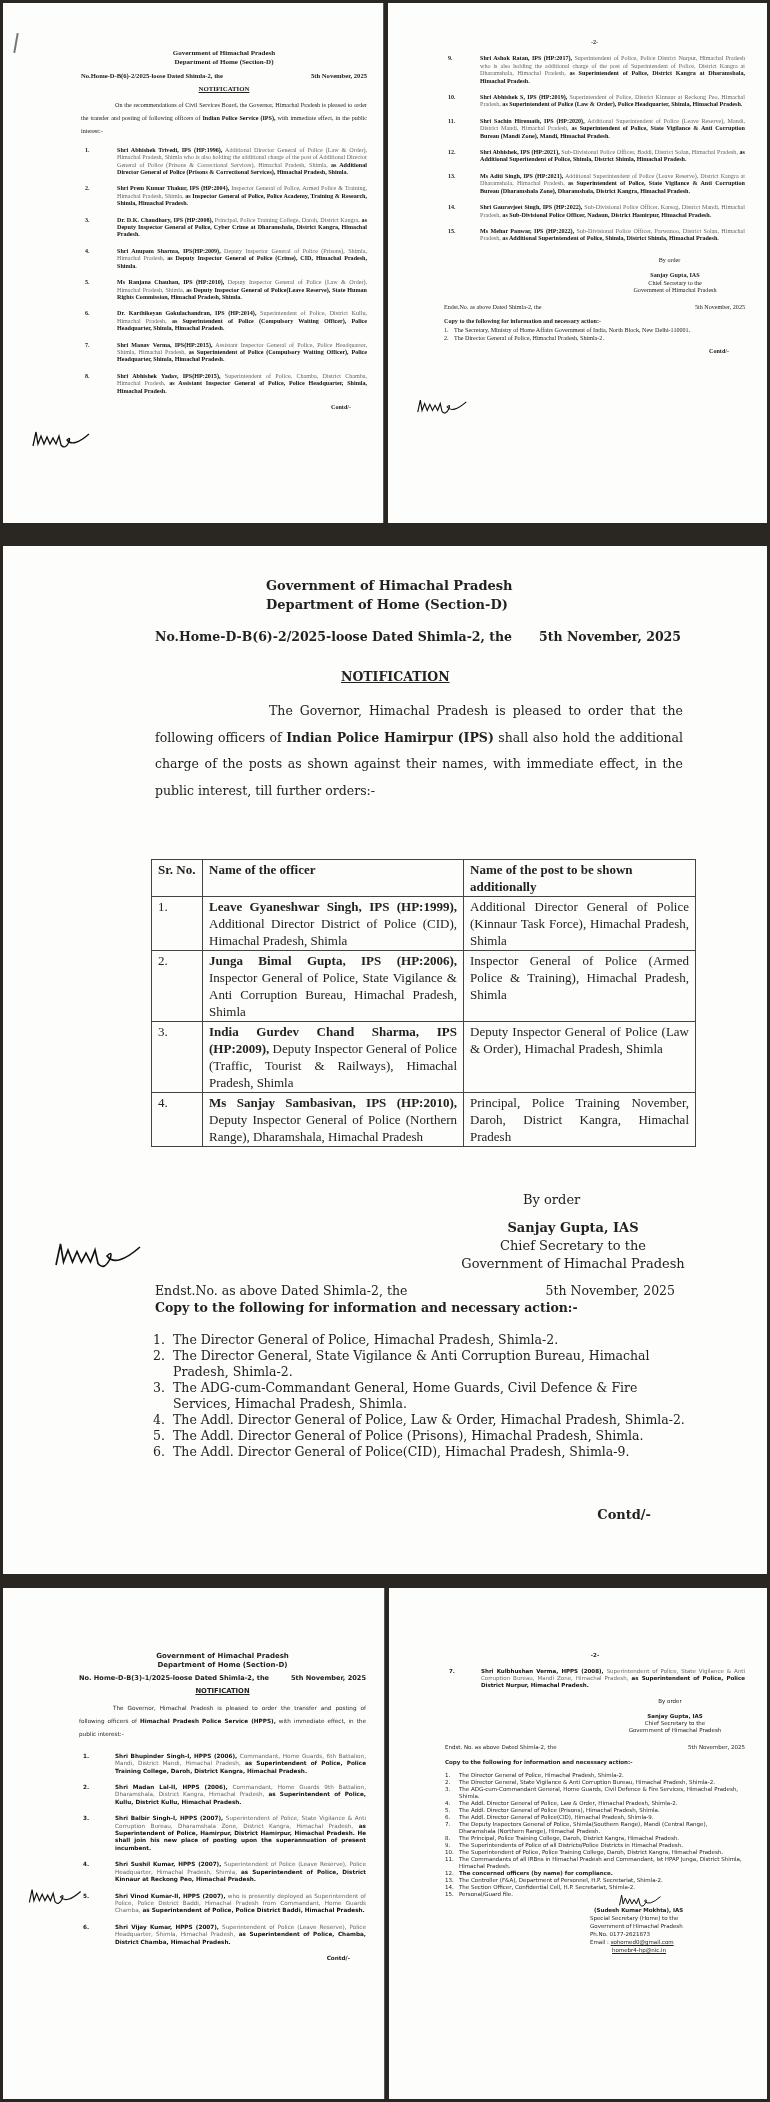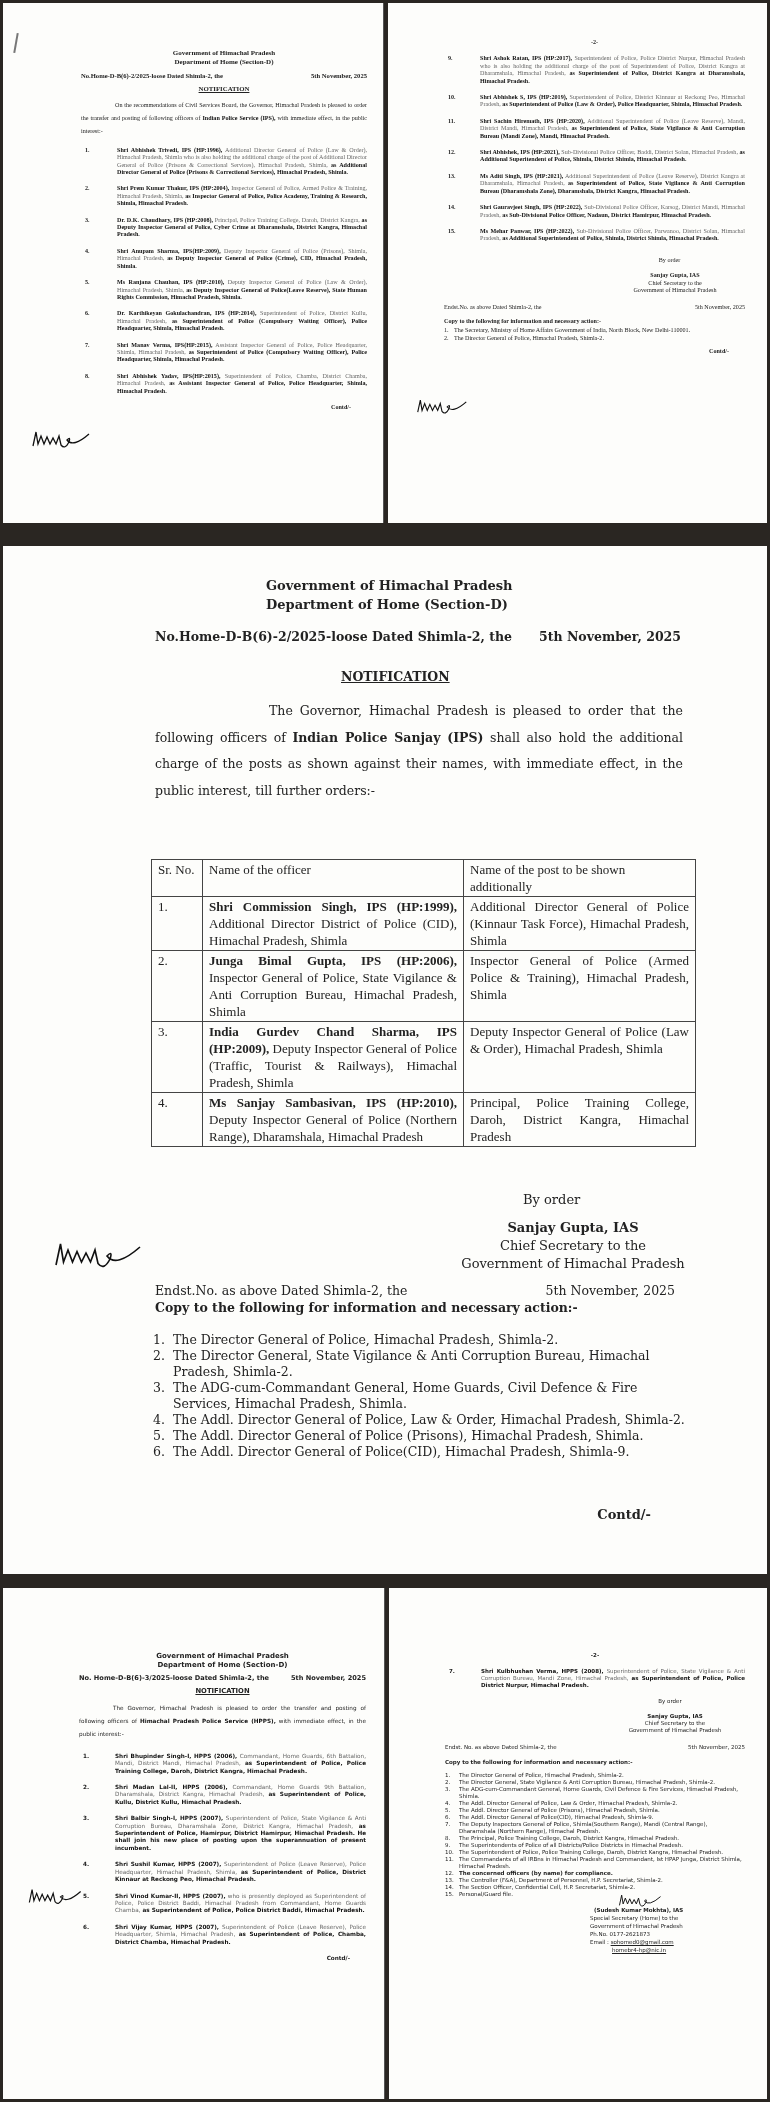--- a/index.html
+++ b/index.html
@@ -33,21 +33,21 @@
   .copy-list li .n { width:10px; flex:none; }
   .signature { position:absolute; }
   
   .big { font-family:"DejaVu Serif", serif; }
   .big .hd { position:absolute; left:263px; top:30px; font-weight:bold; font-size:13px; line-height:19px; }
   .big .ref { position:absolute; left:152px; top:83px; width:526px; font-weight:bold; font-size:12.5px; display:flex; justify-content:space-between;}
   .big .notif { position:absolute; left:338px; top:123px; font-weight:bold; text-decoration:underline; font-size:12.5px;}
   .big .intro { position:absolute; left:152px; top:152px; width:528px; font-size:12.5px; line-height:26.5px; text-align:justify; text-indent:114px; }
   .big table { position:absolute; left:148px; top:313px; width:545px; border-collapse:collapse; font-family:"Liberation Serif", serif; font-size:13px; line-height:17px; }
   .big td, .big th { border:1.2px solid #444; vertical-align:top; padding:1px 6px; text-align:justify; }
-  .big th { font-weight:normal; text-align:left; }
+  .big th { font-weight:bold; text-align:left; }
   .big .byorder { position:absolute; left:520px; top:646px; font-size:13px; }
   .big .sigblk { position:absolute; left:455px; top:673px; width:230px; text-align:center; font-size:13px; line-height:18px;}
   .big .sigblk .name { font-weight:bold; }
   .big .endst { position:absolute; left:152px; top:737px; width:520px; font-size:12.5px; display:flex; justify-content:space-between; margin:0;}
   .big .copy-hd { position:absolute; left:152px; top:754px; font-size:12.5px; margin:0;}
   .big .copy-list { position:absolute; left:150px; top:786px; width:535px; font-size:12.5px; line-height:16px; margin:0;}
   .big .copy-list li .n { width:20px; }
   .big .contd { position:absolute; right:100px; top:955px; font-size:13px; }
 </style>
 </head>
@@ -171,49 +171,49 @@
 <div class="page p3 big">
   <div class="hd">
     <div>Government of Himachal Pradesh</div>
     <div>Department of Home (Section-D)</div>
   </div>
   <div class="ref">
     <span>No.Home-D-B(6)-2/2025-loose Dated  Shimla-2, the</span>
     <span>5th November, 2025</span>
   </div>
   <div class="notif">NOTIFICATION</div>
-  <div class="intro"><span>The Governor, Himachal Pradesh is pleased to order that the following officers of </span><b>Indian Police Sanjay (IPS)</b><span> shall also hold the additional charge of the posts as shown against their names, with immediate effect, in the public interest, till further orders:-</span></div>
+  <div class="intro"><span>The Governor, Himachal Pradesh is pleased to order that the following officers of </span><b>Indian Police Hamirpur (IPS)</b><span> shall also hold the additional charge of the posts as shown against their names, with immediate effect, in the public interest, till further orders:-</span></div>
   <table>
     <thead>
       <tr>
         <th style="width:38px">Sr. No.</th>
         <th style="width:248px">Name of the officer</th>
         <th>Name of the post to be shown additionally</th>
       </tr>
     </thead>
     <tbody id="p3rows">
         <tr>
           <td>1.</td>
-          <td><b>Shri Commission Singh, IPS (HP:1999),</b><span> Additional Director District of Police (CID), Himachal Pradesh, Shimla</span></td>
+          <td><b>Leave Gyaneshwar Singh, IPS (HP:1999),</b><span> Additional Director District of Police (CID), Himachal Pradesh, Shimla</span></td>
           <td>Additional Director General of Police (Kinnaur Task Force), Himachal Pradesh, Shimla</td>
         </tr>
         <tr>
           <td>2.</td>
           <td><b>Junga Bimal Gupta, IPS (HP:2006),</b><span> Inspector General of Police, State Vigilance &amp; Anti Corruption Bureau, Himachal Pradesh, Shimla</span></td>
           <td>Inspector General of Police (Armed Police &amp; Training), Himachal Pradesh, Shimla</td>
         </tr>
         <tr>
           <td>3.</td>
           <td><b>India Gurdev Chand Sharma, IPS (HP:2009),</b><span> Deputy Inspector General of Police (Traffic, Tourist &amp; Railways), Himachal Pradesh, Shimla</span></td>
           <td>Deputy Inspector General of Police (Law &amp; Order), Himachal Pradesh, Shimla</td>
         </tr>
         <tr>
           <td>4.</td>
           <td><b>Ms Sanjay Sambasivan, IPS (HP:2010),</b><span> Deputy Inspector General of Police (Northern Range), Dharamshala, Himachal Pradesh</span></td>
-          <td>Principal, Police Training College, Daroh, District Kangra, Himachal Pradesh</td>
+          <td>Principal, Police Training November, Daroh, District Kangra, Himachal Pradesh</td>
         </tr>
       </tbody>
   </table>
   <div class="byorder">By order</div>
   <div class="sigblk">
     <div class="name">Sanjay Gupta, IAS</div>
     <div>Chief Secretary to the</div>
     <div>Government of Himachal Pradesh</div>
   </div>
   <svg class="signature" style="left:50px;top:690px" width="90" height="40" viewBox="0 0 60 24">
@@ -253,21 +253,21 @@
   <div class="contd">Contd/-</div>
 </div>
 
 <div class="page p4 small" style="font-family:'DejaVu Sans',sans-serif;font-size:5.7px;">
   <div style="padding:64px 18px 0 76px;">
     <div class="hd">
       <div>Government of Himachal Pradesh</div>
       <div>Department of Home (Section-D)</div>
     </div>
     <div class="ref">
-      <span>No. Home-D-B(6)-3/2025-loose Dated  Shimla-2, the</span>
+      <span>No. Home-D-B(3)-1/2025-loose Dated  Shimla-2, the</span>
       <span>5th November, 2025</span>
     </div>
     <div class="notif">NOTIFICATION</div>
     <div class="intro"><span>The Governor, Himachal Pradesh is pleased to order the transfer and posting of following officers of </span><b>Himachal Pradesh Police Service (HPPS),</b><span> with immediate effect, in the public interest:-</span></div>
     <ol id="p4list" style="margin-top:12px">
         <li class="item">
           <span class="num">1.</span>
           <span class="txt"><b>Shri Bhupinder Singh-I, HPPS (2006),</b><span class="gray"> Commandant, Home Guards, 6th Battalion, Mandi, District Mandi, Himachal Pradesh,</span><b> as Superintendent of Police, Police Training College, Daroh, District Kangra, Himachal Pradesh.</b></span>
         </li>
         <li class="item">

